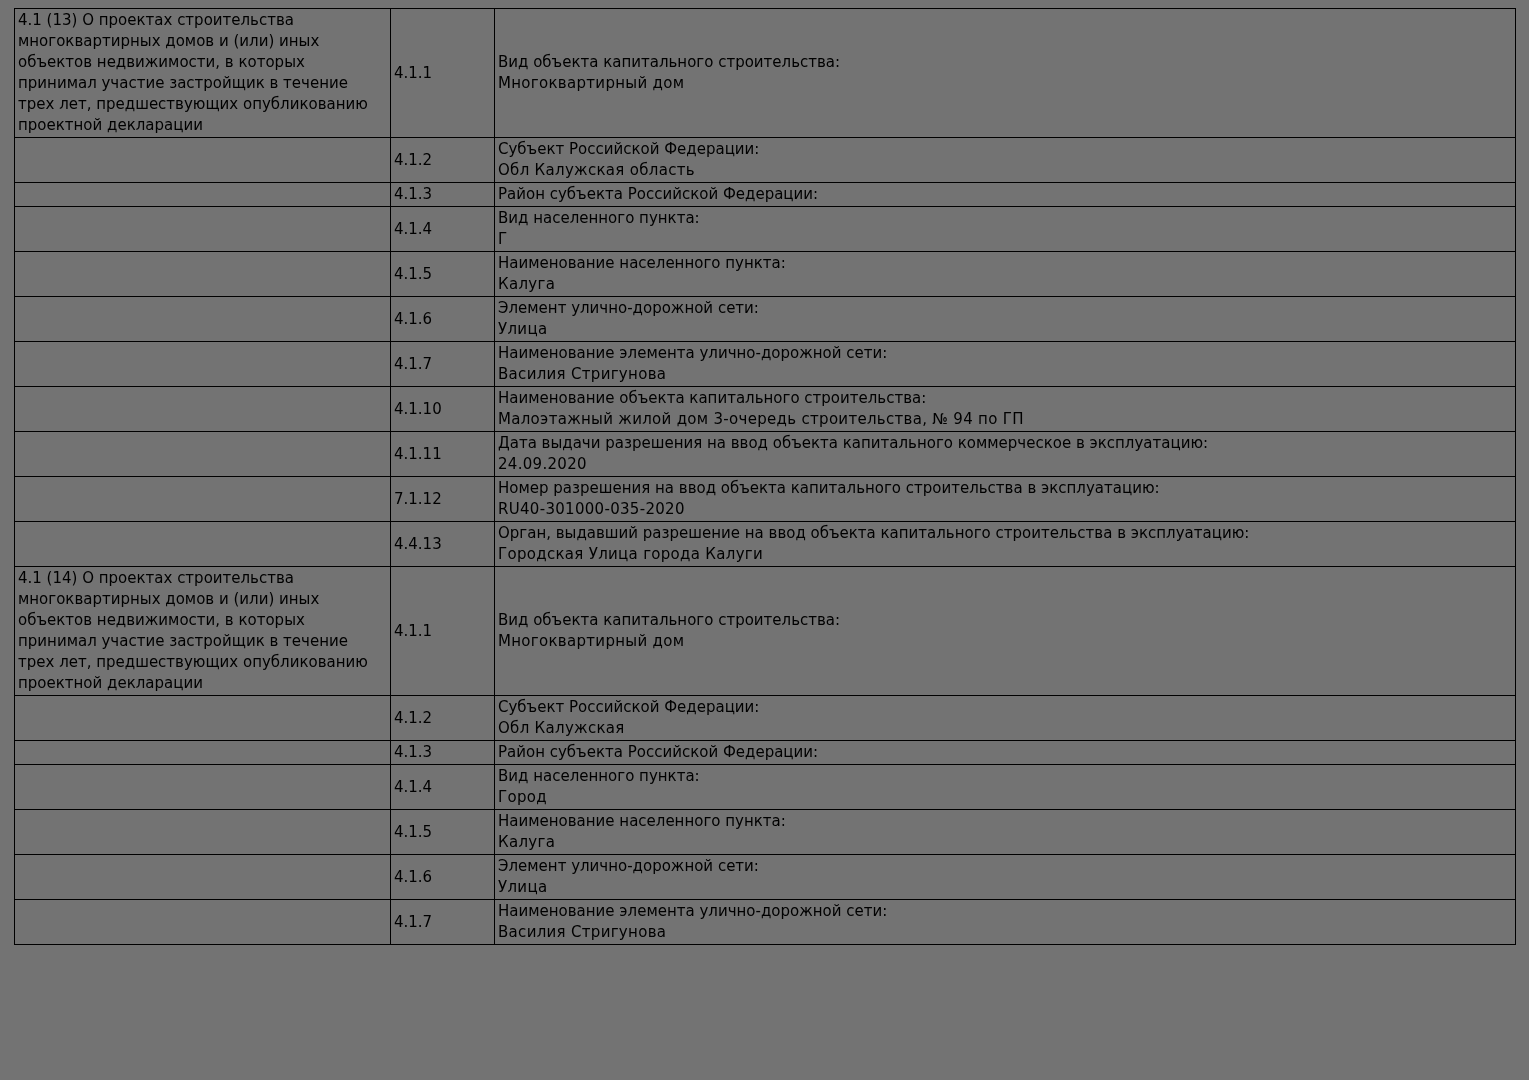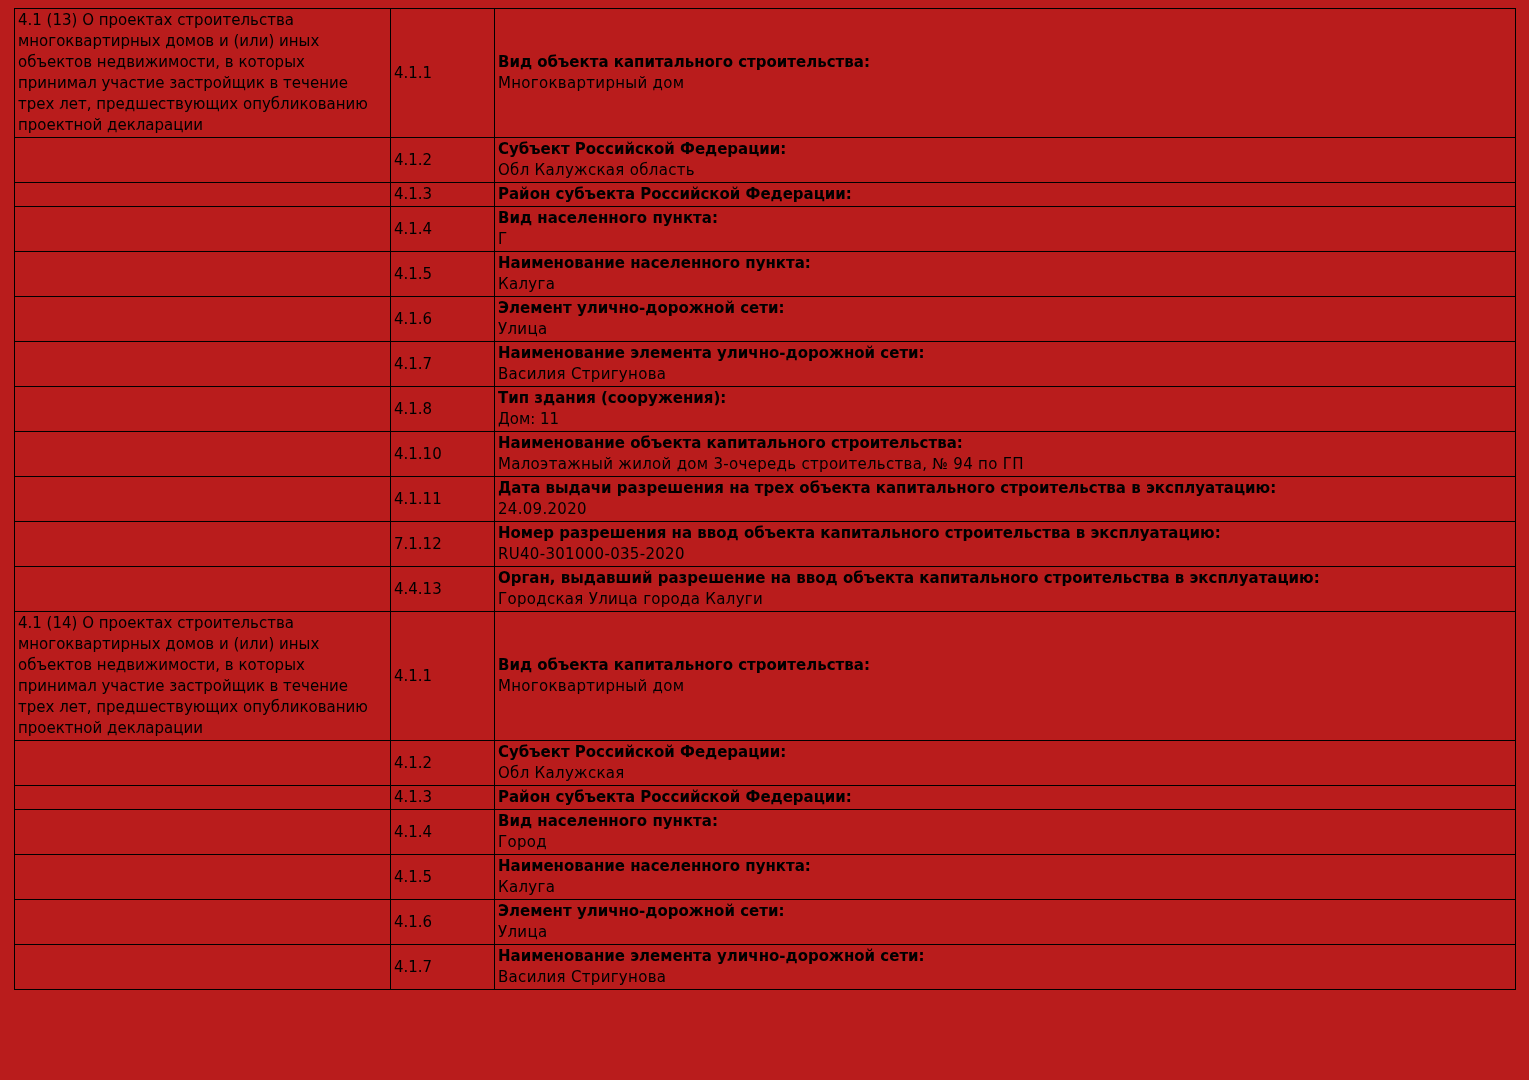--- a/index.html
+++ b/index.html
@@ -5,21 +5,21 @@
   * { margin: 0; padding: 0; box-sizing: border-box; }
   html, body { background: #ffffff; }
   body {
     font-family: "DejaVu Sans", "Liberation Sans", sans-serif;
     color: #000000;
     -webkit-font-smoothing: antialiased;
   }
   .page {
     width: 1529px;
     height: 1080px;
-    background: #b91c1c;
+    background: #737373;
     padding: 8px 14px 0 14px;
     overflow: hidden;
   }
   table.decl {
     border-collapse: collapse;
     table-layout: fixed;
     width: 1501px;
   }
   table.decl td {
     border: 1px solid #000000;
@@ -37,21 +37,21 @@
   }
   td.num {
     width: 104px;
     padding-left: 3px;
     margin-left: 39px;
   }
   td.val {
     width: 1021px;
     padding-left: 4px;
   }
-  .field-label { font-weight: bold; }
+  .field-label { font-weight: normal; }
   .field-value { font-weight: normal; }
   .field-value.bold { font-weight: normal; letter-spacing: 0.3px; }
 </style>
 </head>
 <body>
 
 <div class="page">
   <table class="decl">
     <tbody>
         <tr>
@@ -104,39 +104,31 @@
         <tr>
           <td class="desc"></td>
           <td class="num">4.1.7</td>
           <td class="val">
             <div class="field-label">Наименование элемента улично-дорожной сети:</div>
             <div class="field-value bold">Василия Стригунова</div>
           </td>
         </tr>
         <tr>
           <td class="desc"></td>
-          <td class="num">4.1.8</td>
-          <td class="val">
-            <div class="field-label">Тип здания (сооружения):</div>
-            <div class="field-value">Дом: 11</div>
-          </td>
-        </tr>
-        <tr>
-          <td class="desc"></td>
           <td class="num">4.1.10</td>
           <td class="val">
             <div class="field-label">Наименование объекта капитального строительства:</div>
             <div class="field-value bold">Малоэтажный жилой дом 3-очередь строительства, № 94 по ГП</div>
           </td>
         </tr>
         <tr>
           <td class="desc"></td>
           <td class="num">4.1.11</td>
           <td class="val">
-            <div class="field-label">Дата выдачи разрешения на трех объекта капитального строительства в эксплуатацию:</div>
+            <div class="field-label">Дата выдачи разрешения на ввод объекта капитального коммерческое в эксплуатацию:</div>
             <div class="field-value bold">24.09.2020</div>
           </td>
         </tr>
         <tr>
           <td class="desc"></td>
           <td class="num">7.1.12</td>
           <td class="val">
             <div class="field-label">Номер разрешения на ввод объекта капитального строительства в эксплуатацию:</div>
             <div class="field-value bold">RU40-301000-035-2020</div>
           </td>

